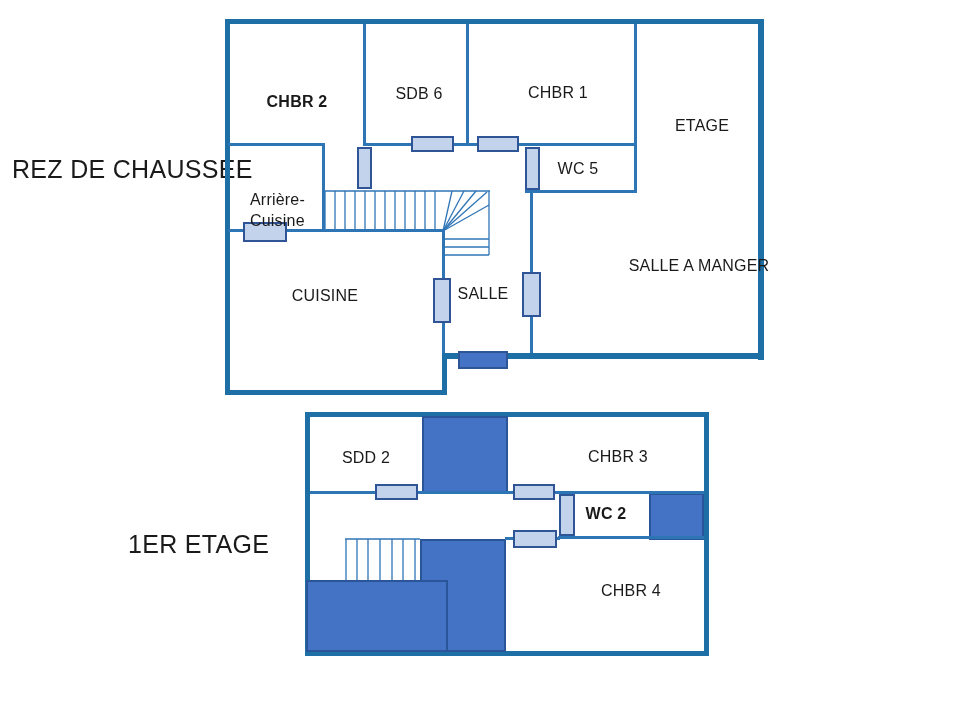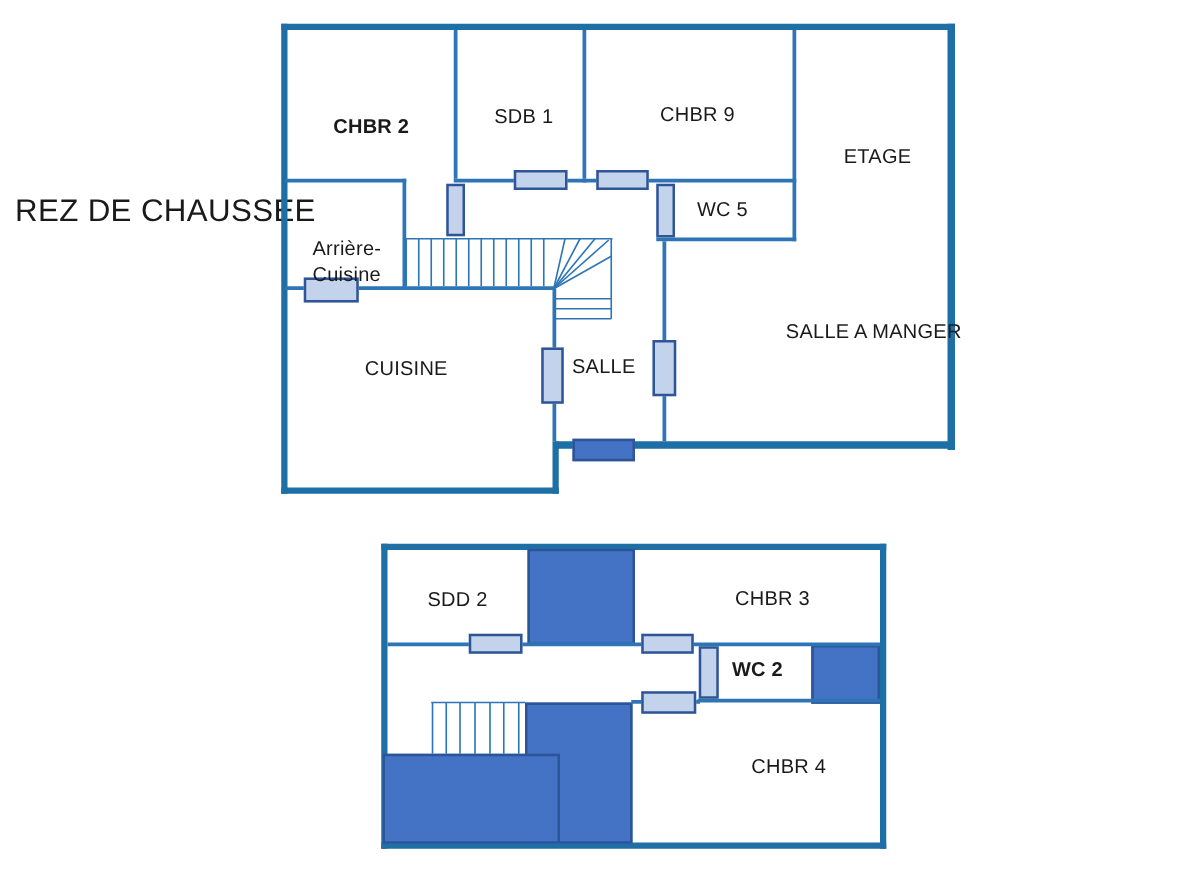--- a/index.html
+++ b/index.html
@@ -121,33 +121,34 @@
     <div class="door" style="left:188px;top:119px;width:43px;height:16px;"></div>
     <div class="door" style="left:254px;top:119px;width:42px;height:16px;"></div>
     <div class="door" style="left:134px;top:130px;width:15px;height:42px;"></div>
     <div class="door" style="left:302px;top:130px;width:15px;height:43px;"></div>
     <div class="door" style="left:20px;top:205px;width:44px;height:20px;"></div>
     <div class="door" style="left:210px;top:261px;width:18px;height:45px;"></div>
     <div class="door" style="left:299px;top:255px;width:19px;height:45px;"></div>
     <div class="door-dark" style="left:235px;top:334px;width:50px;height:18px;"></div>
 
     <div class="room-label" style="left:74px;top:85px;font-weight:bold;">CHBR 2</div>
-    <div class="room-label" style="left:196px;top:77px;">SDB 1</div>
-    <div class="room-label" style="left:335px;top:76px;">CHBR 9</div>
+    <div class="room-label" style="left:196px;top:77px;">SDB 6</div>
+    <div class="room-label" style="left:335px;top:76px;">CHBR 1</div>
     <div class="room-label" style="left:479px;top:109px;">ETAGE</div>
     <div class="room-label" style="left:355px;top:152px;">WC 5</div>
     <div class="room-label multiline" style="left:27px;top:172px;">Arrière-
 Cuisine</div>
     <div class="room-label" style="left:102px;top:279px;">CUISINE</div>
     <div class="room-label" style="left:260px;top:277px;">SALLE</div>
     <div class="room-label" style="left:434px;top:249px;margin-left:42px;">SALLE A MANGER</div>
   </div>
 
+  <div class="floor-title" style="left:128px;top:530px;">1ER ETAGE</div>
 
-  <div class="floor" style="left:303px;top:433px;width:410px;height:250px;">
+  <div class="floor" style="left:303px;top:410px;width:410px;height:250px;">
 
     <div class="ow" style="left:2px;top:2px;width:404px;height:5px;"></div>
     <div class="ow" style="left:401px;top:2px;width:5px;height:244px;"></div>
     <div class="ow" style="left:2px;top:241px;width:404px;height:5px;"></div>
     <div class="ow" style="left:2px;top:2px;width:5px;height:244px;"></div>
 
     <div class="solid" style="left:119px;top:6px;width:86px;height:77px;"></div>
     <div class="solid" style="left:346px;top:83px;width:55px;height:47px;"></div>
     <div class="solid" style="left:117px;top:129px;width:86px;height:113px;"></div>
     <div class="solid" style="left:3px;top:170px;width:142px;height:72px;"></div>

